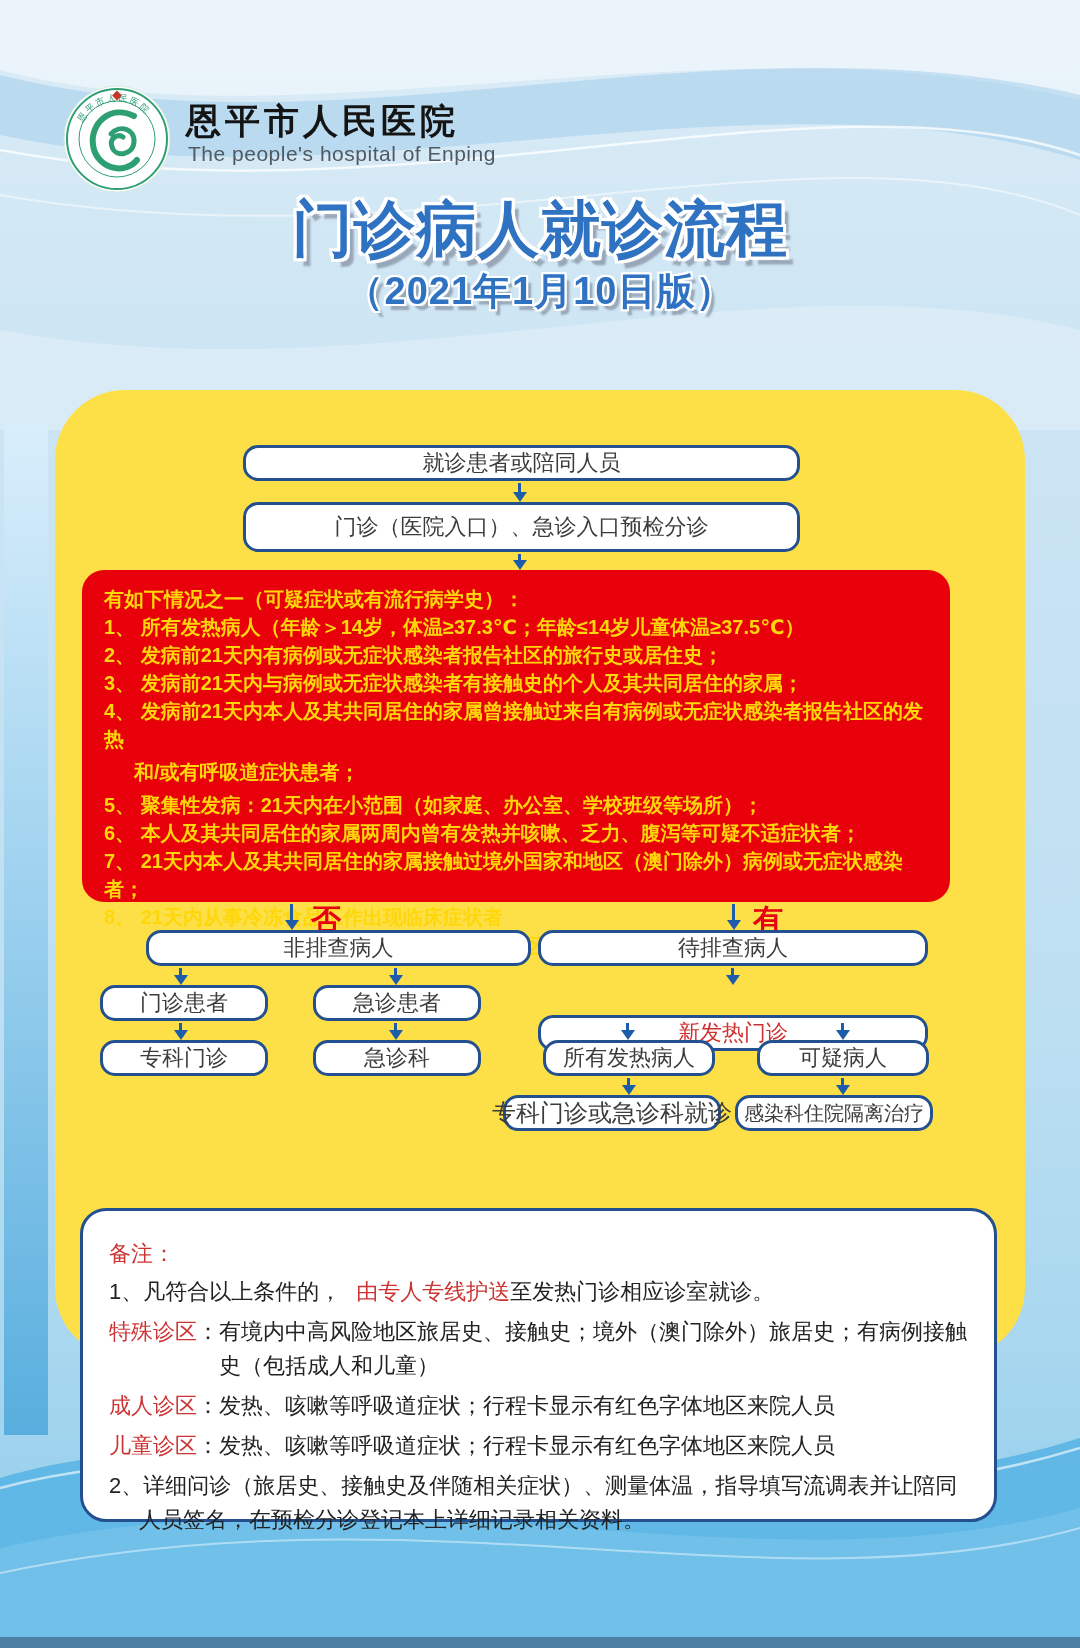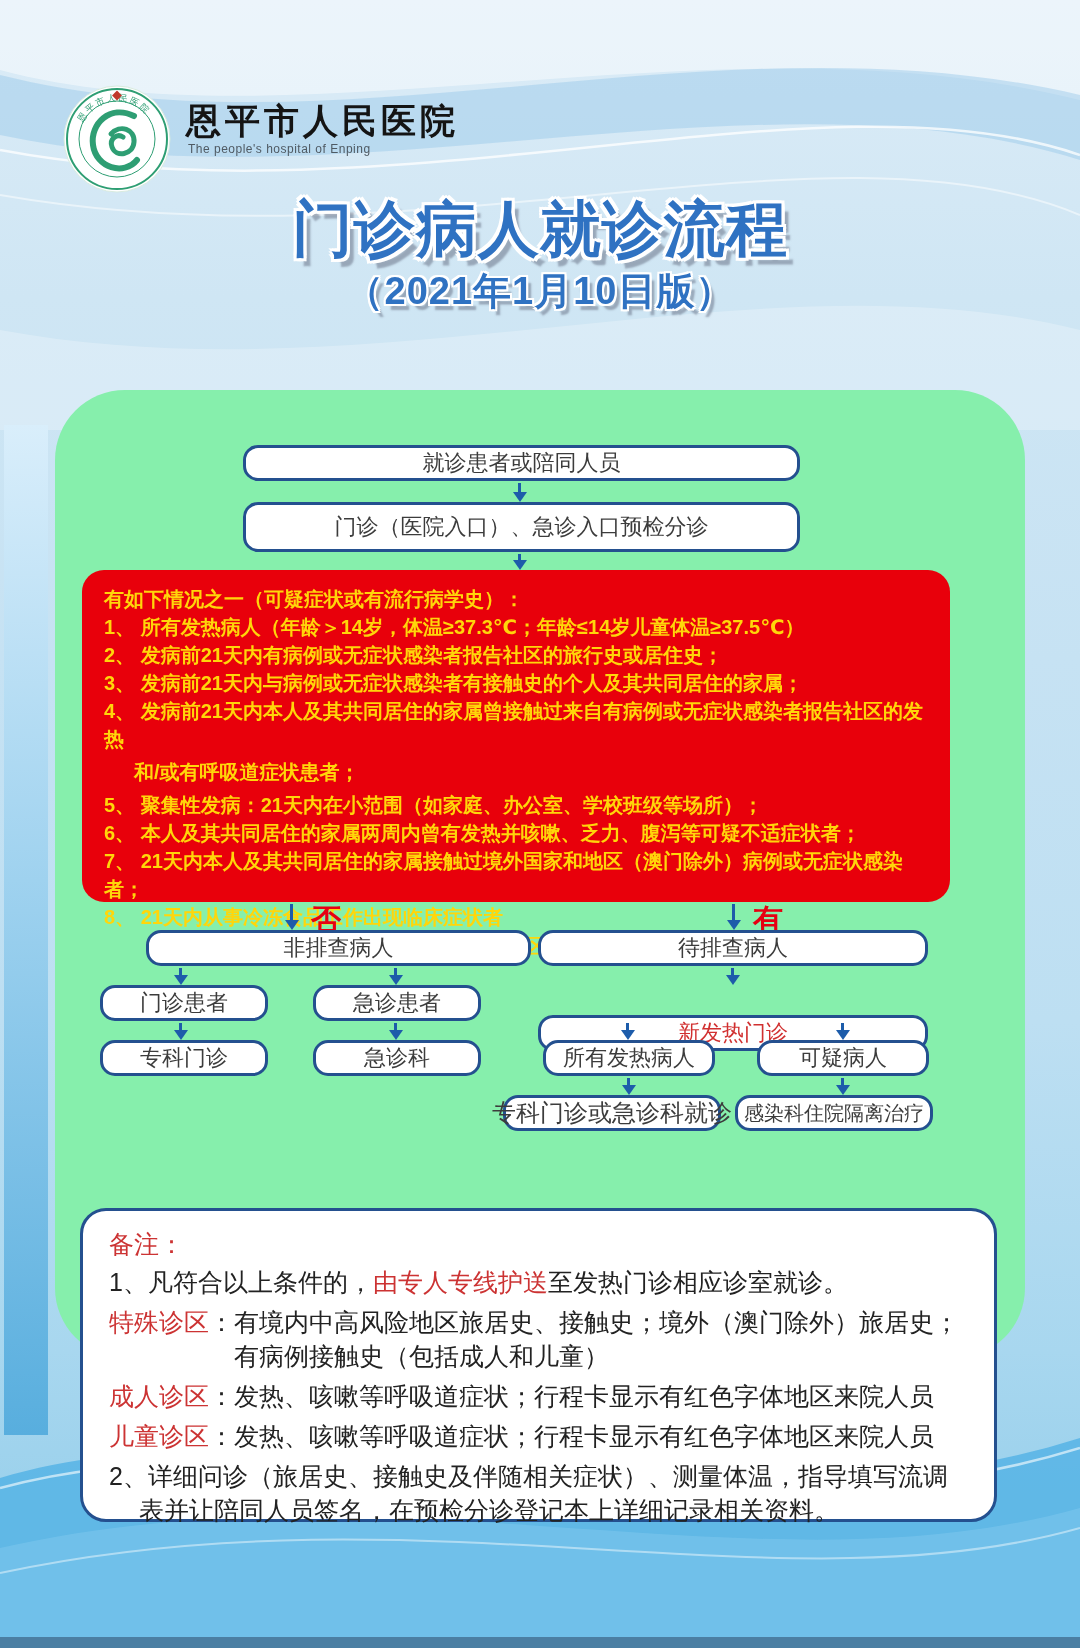--- a/index.html
+++ b/index.html
@@ -11,37 +11,37 @@
   .abs{position:absolute;}
   
   .wave-top{left:0;top:0;width:1080px;height:430px;pointer-events:none;}
   .wave-bottom{left:0;bottom:0;width:1080px;height:290px;pointer-events:none;}
   .left-strip{left:4px;top:425px;width:44px;height:1010px;
     background:linear-gradient(180deg,#d9eefb 0%,#9fd2ef 45%,#58aede 100%);}
   .bottom-bar{left:0;bottom:0;width:1080px;height:11px;background:#4b7fa3;}
   
   .logo{left:62px;top:84px;width:110px;height:110px;}
   .hosp-name{left:186px;top:98px;font-size:35px;font-weight:bold;color:#141414;letter-spacing:4px;}
-  .hosp-name-en{left:188px;top:142px;font-size:12px;color:#4f5a63;letter-spacing:.5px;}
+  .hosp-name-en{left:188px;top:142px;font-size:21px;color:#4f5a63;letter-spacing:.5px;}
   
   .title-wrap{left:0;top:194px;width:1080px;text-align:center;}
   .t-main{
     font-size:61px;font-weight:900;color:#2f72c2;letter-spacing:1px;line-height:70px;
     text-shadow:-3px -3px 0 #fff,3px -3px 0 #fff,-3px 3px 0 #fff,3px 3px 0 #fff,
                 -3px 0 0 #fff,3px 0 0 #fff,0 -3px 0 #fff,0 3px 0 #fff,
                 7px 8px 2px rgba(105,115,135,.55);
   }
   .t-sub{
     margin-top:4px;font-size:38px;font-weight:900;color:#2f72c2;letter-spacing:1px;line-height:46px;
     text-shadow:-2px -2px 0 #fff,2px -2px 0 #fff,-2px 2px 0 #fff,2px 2px 0 #fff,
                 -2px 0 0 #fff,2px 0 0 #fff,0 -2px 0 #fff,0 2px 0 #fff,
                 5px 6px 2px rgba(105,115,135,.55);
   }
   
-  .panel{left:55px;top:390px;width:970px;height:968px;background:#86efac;border-radius:70px;}
+  .panel{left:55px;top:390px;width:970px;height:968px;background:#fde047;border-radius:70px;}
   
   .fbox{
     position:absolute;box-sizing:border-box;background:#fff;
     border:3px solid #24508f;border-radius:15px;
     display:flex;align-items:center;justify-content:center;
     font-size:22px;color:#3c3c3c;white-space:nowrap;
   }
   .fbox.red-text{color:#d13030;margin-top:30px;}
   
   .arr{position:absolute;width:3px;background:#1d5caa;}
@@ -53,28 +53,28 @@
     position:absolute;left:27px;top:180px;width:868px;height:332px;box-sizing:border-box;
     background:#e8000b;border-radius:22px;padding:15px 22px 0 22px;
     color:#ffd60a;font-weight:bold;font-size:20px;line-height:28px;
   }
   .criteria .cont{margin:5px 0 5px 30px;}
   .criteria .cnote{text-align:center;margin-top:1px;}
   
   .notes{
     position:absolute;left:25px;top:818px;width:917px;height:314px;box-sizing:border-box;
     background:#fff;border:3px solid #24508f;border-radius:26px;
-    padding:16px 26px 0 26px;font-size:25px;line-height:34px;color:#222;
+    padding:26px 26px 0 26px;font-size:22px;line-height:34px;color:#222;
   }
   .notes .row{margin-bottom:6px;}
   .notes .hang{padding-left:30px;text-indent:-30px;}
   .notes .lblrow{display:flex;justify-content:center;}
   .notes .lbl{color:#cc3333;flex:0 0 auto;}
   .notes .txt{flex:1 1 auto;}
-  .red{color:#cc3333;}
+  .red{color:#cc3333;margin-left:15px;}
   .notes-title{color:#cc3333;margin-bottom:4px;}
 </style>
 </head>
 <body>
 
 <svg class="abs wave-top" viewBox="0 0 1080 430" preserveAspectRatio="none">
   <path d="M0,70 C300,150 720,10 1080,100 L1080,0 L0,0 Z" fill="rgba(255,255,255,0.45)"></path>
   <path d="M0,135 C350,210 760,60 1080,160 L1080,95 C720,10 340,160 0,75 Z" fill="rgba(150,200,233,0.45)"></path>
   <path d="M0,150 C400,225 820,65 1080,155" fill="none" stroke="rgba(255,255,255,0.75)" stroke-width="2.5"></path>
   <path d="M0,195 C430,270 830,110 1080,215" fill="none" stroke="rgba(255,255,255,0.5)" stroke-width="2"></path>

